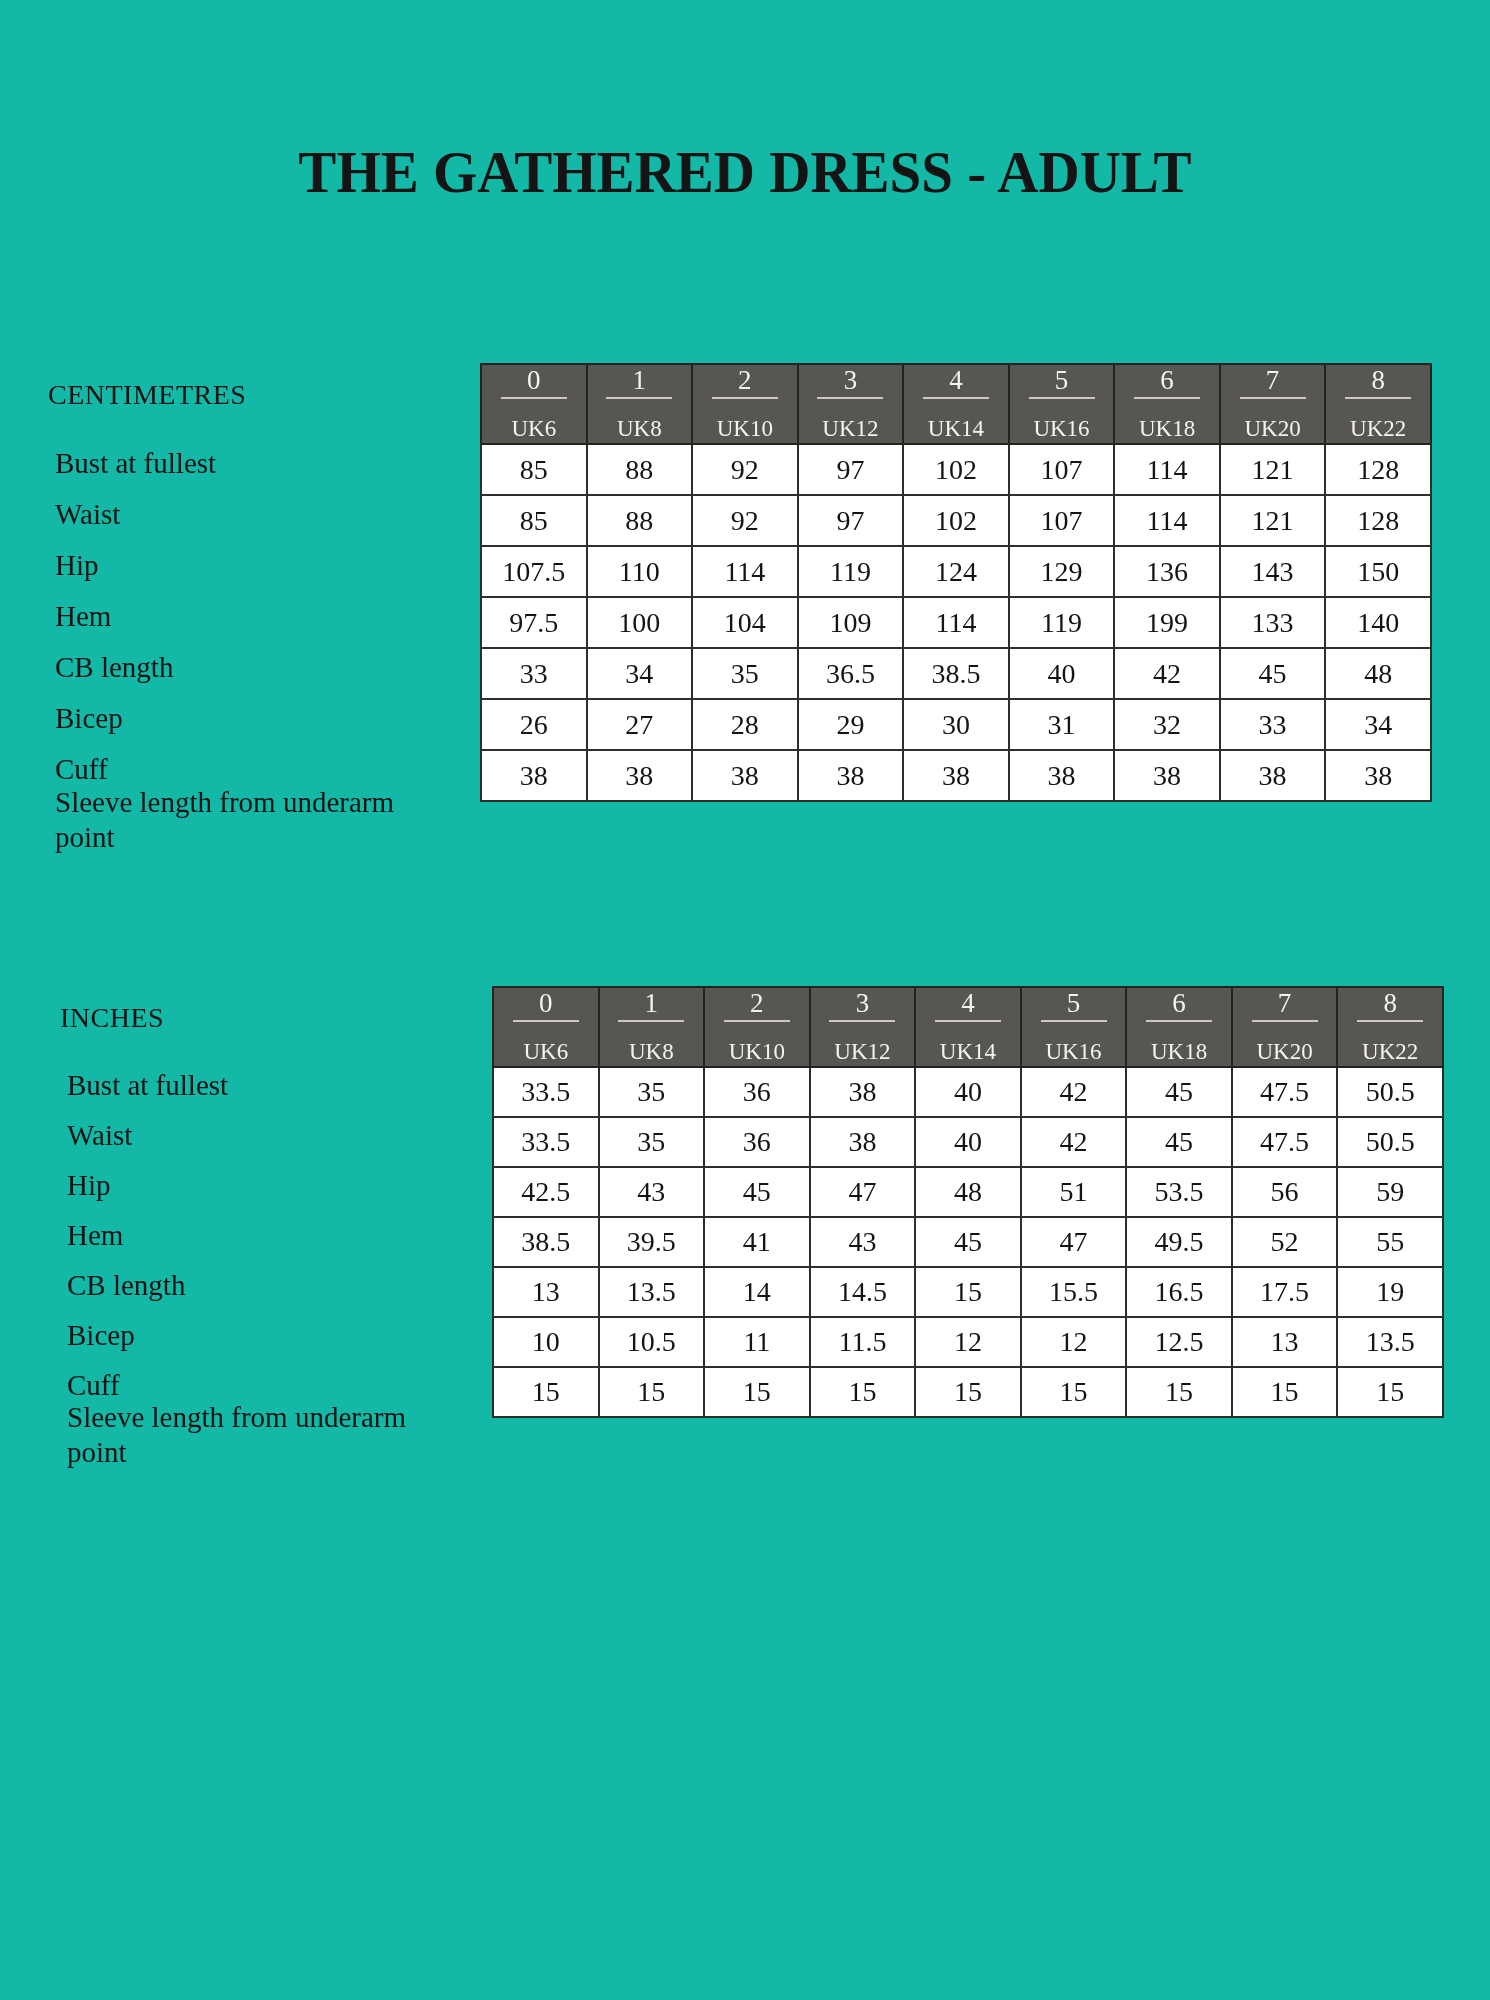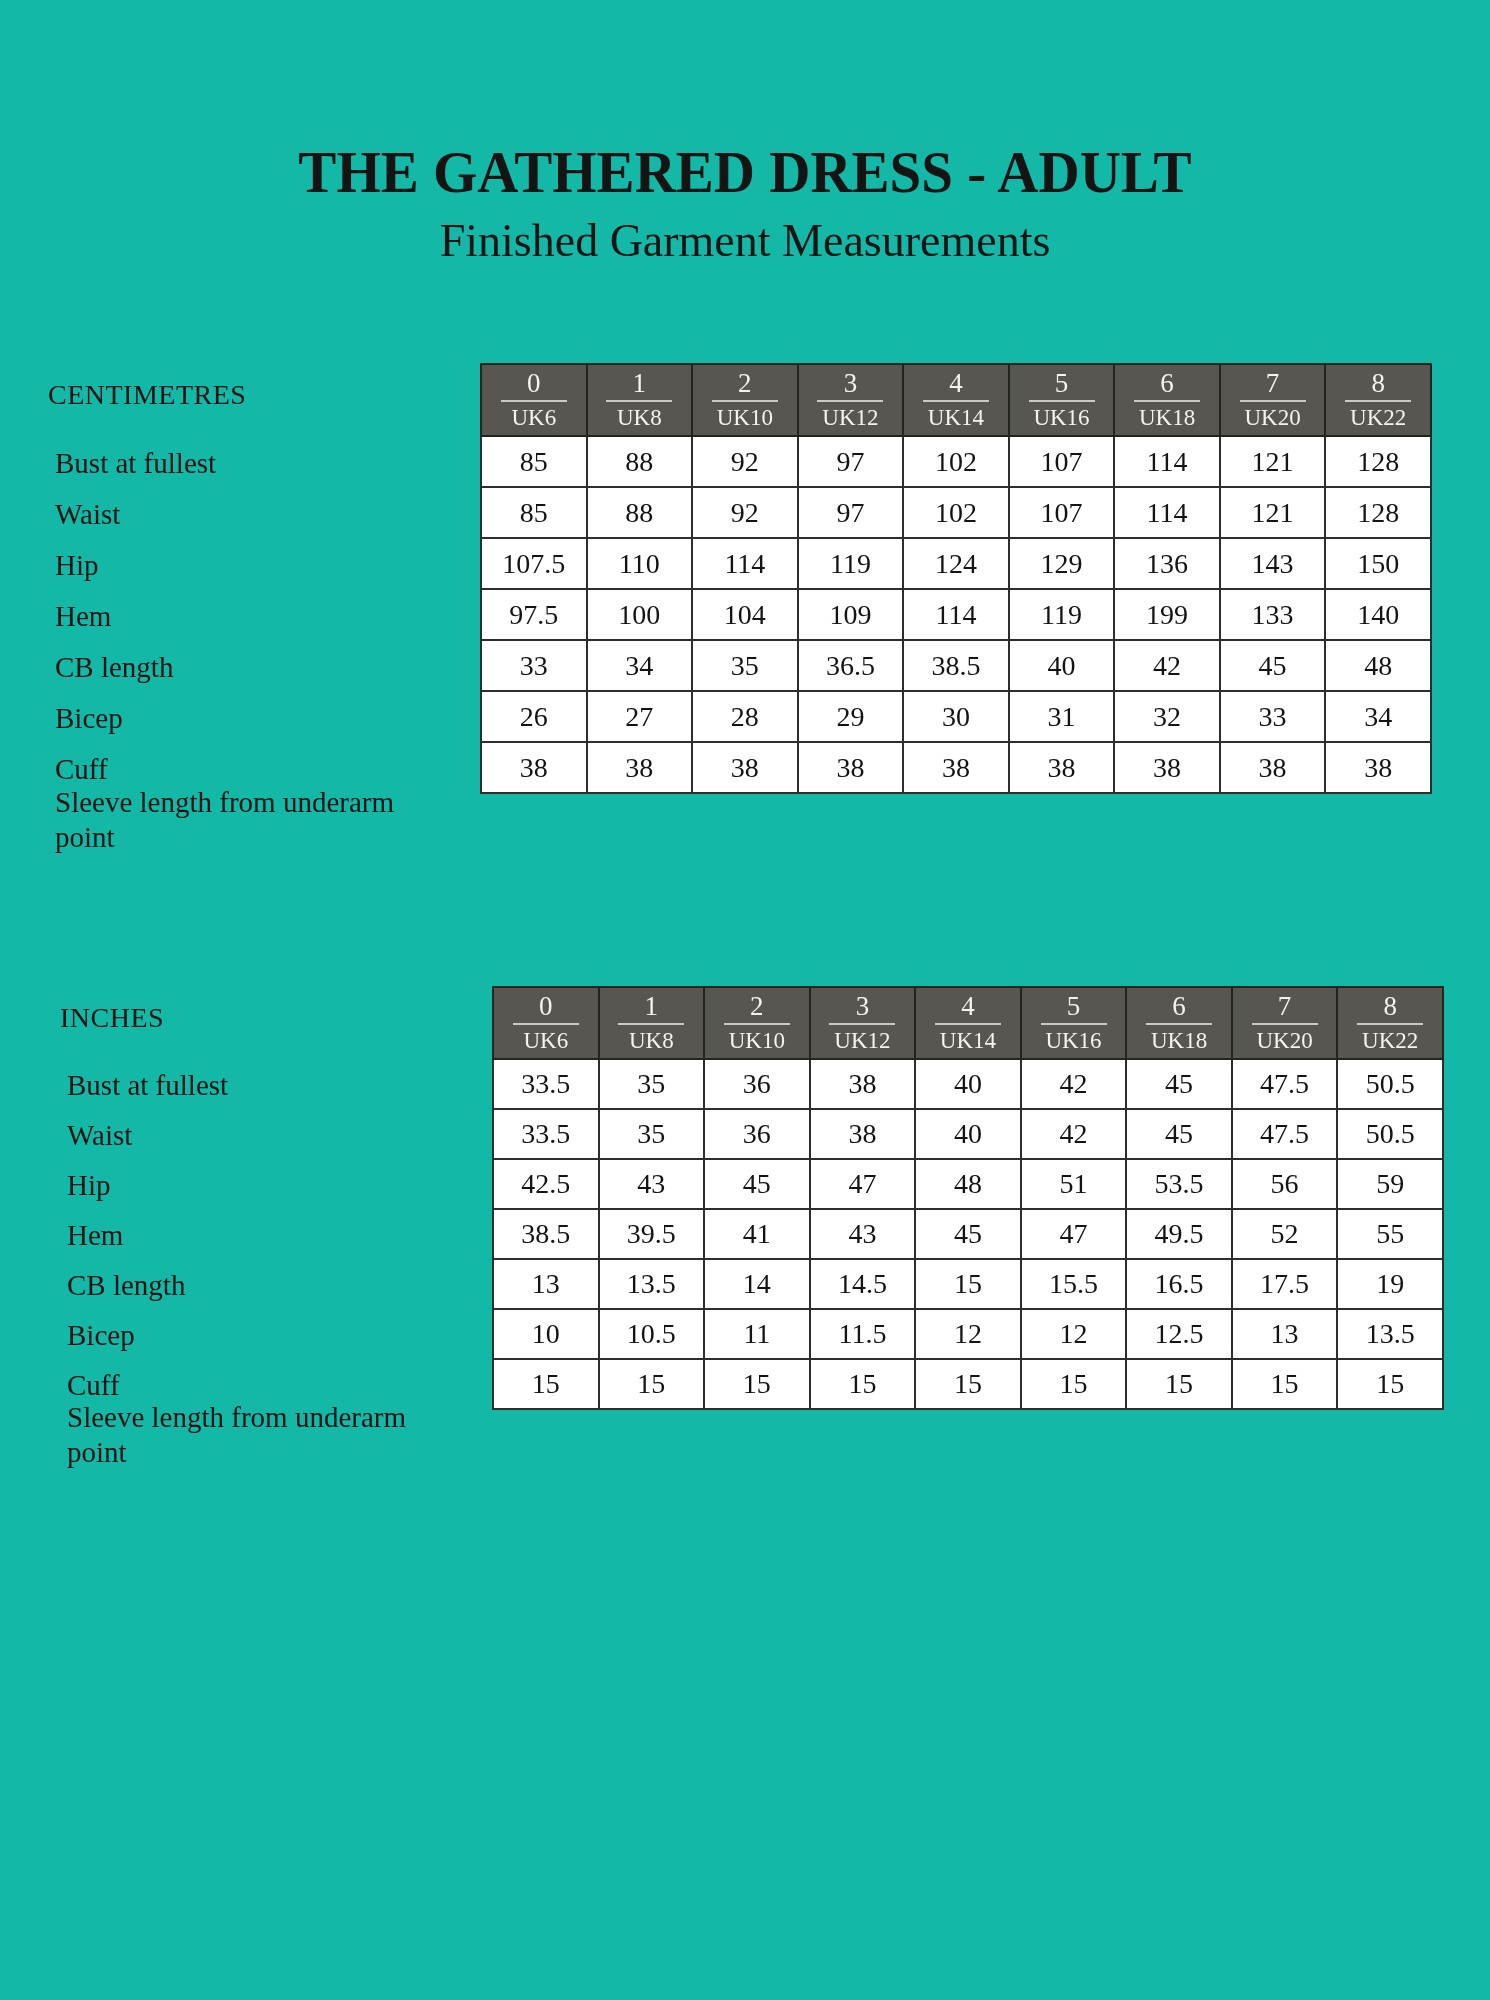--- a/index.html
+++ b/index.html
@@ -82,40 +82,39 @@
     margin:0 auto;
     padding:0 12px 1px;
     border-bottom:2px solid var(--fracline);
     font-size:27px;
     line-height:31px;
   }
   .size-uk{
     display:block;
     font-size:23px;
     line-height:28px;
-    padding-top:2px;
+    padding-top:16px;
   }
   .size-table td{
     border:2px solid var(--grid);
     text-align:center;
     vertical-align:middle;
     font-size:28px;
     padding:0;
     background:#ffffff;
   }
   .measure-section.cm td{height:49px;}
   .measure-section.in td{height:48px;}
 </style>
 </head>
 <body>
 
 <div class="page">
 
   <h1 class="title">THE GATHERED DRESS - ADULT</h1>
-  <h2 class="subtitle">Finished Garment Measurements</h2>
 
   <section class="measure-section cm">
     <div class="section-label">CENTIMETRES</div>
     <div class="labels-layer">
         <div class="row-label" style="top: 99.5px;">Bust at fullest</div>
         <div class="row-label" style="top: 150.5px;">Waist</div>
         <div class="row-label" style="top: 201.5px;">Hip</div>
         <div class="row-label" style="top: 252.5px;">Hem</div>
         <div class="row-label" style="top: 303.5px;">CB length</div>
         <div class="row-label" style="top: 354.5px;">Bicep</div>

